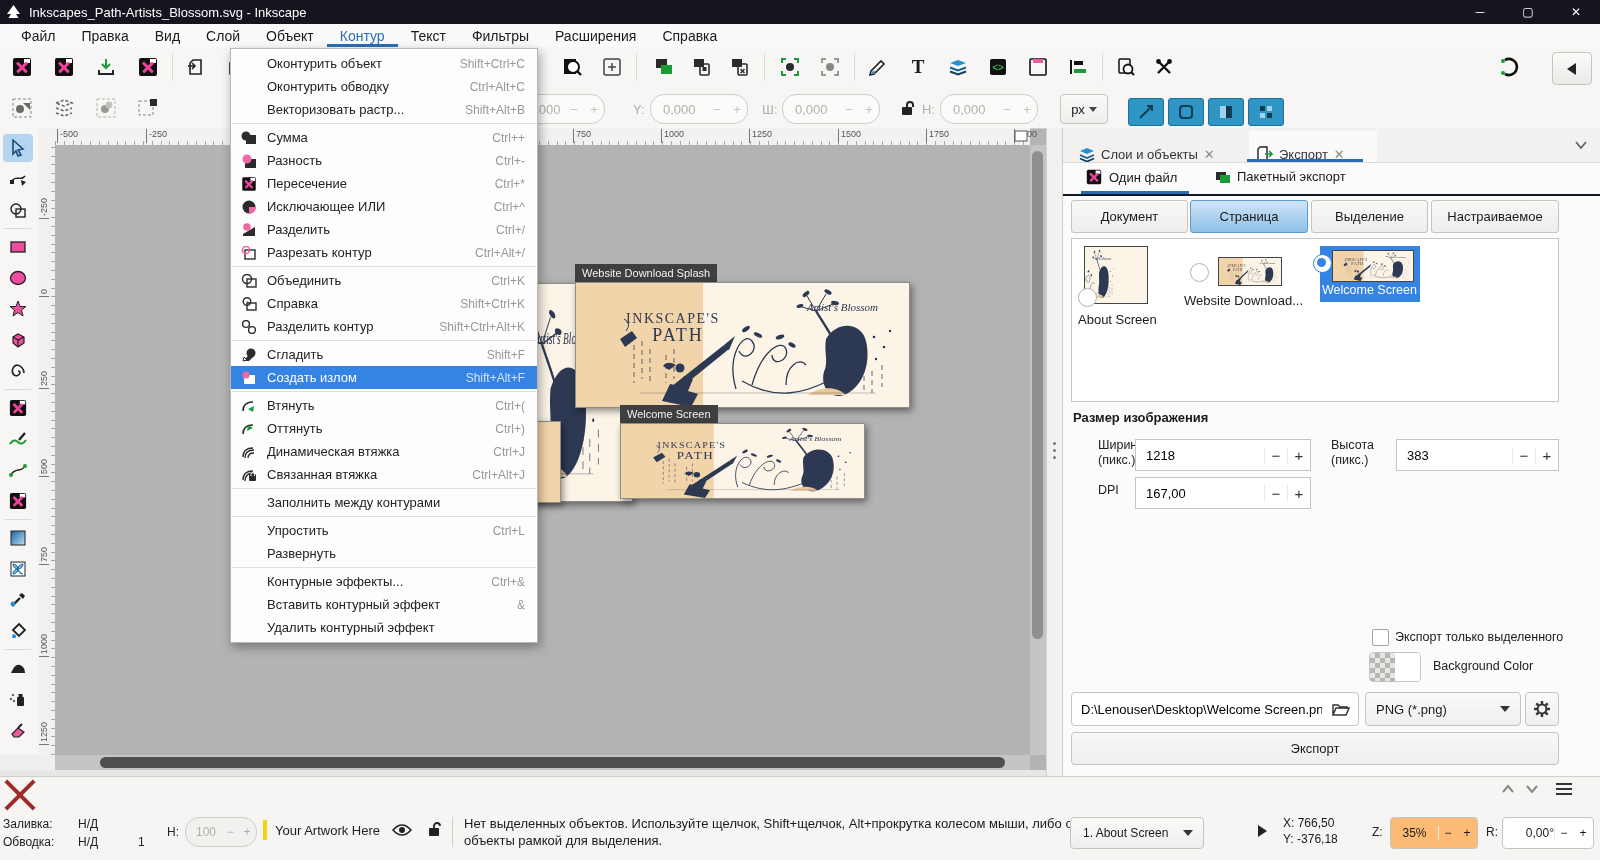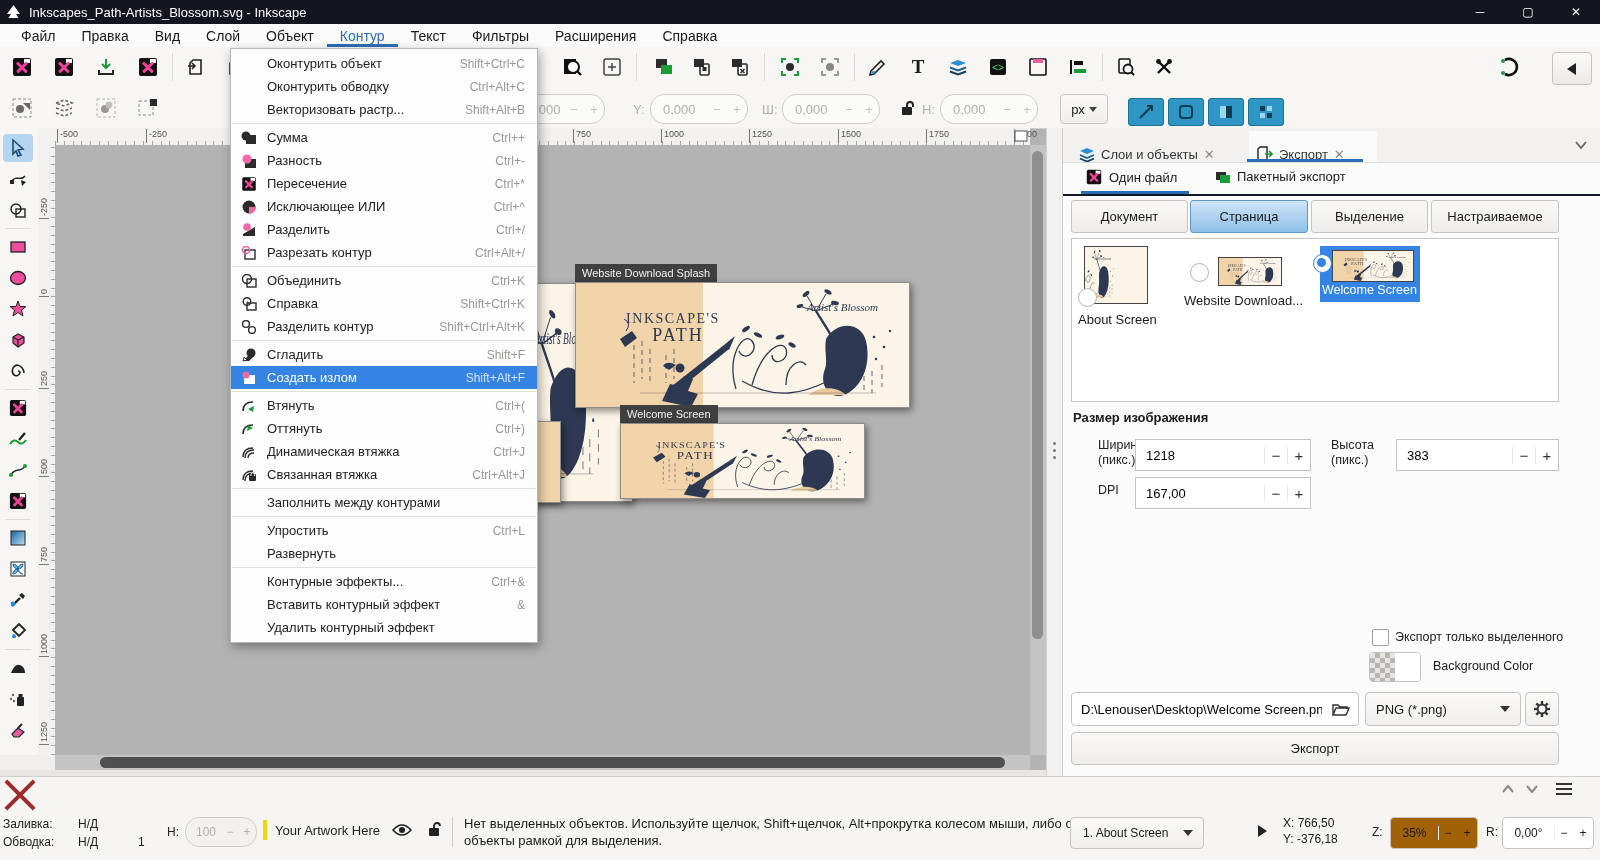--- a/index.html
+++ b/index.html
@@ -808,28 +808,28 @@
       </svg>
   </div>
   <svg width="9" height="12" style="position:absolute;left:1258px;top:48px">
       <polygon points="0,0 0,12 9,6" fill="#222"></polygon>
     </svg>
   <div style="position:absolute;left:1283px;top:38px;font-size:12px;line-height:16px">
     <div><span>X:</span> <span>766,50</span></div>
     <div><span>Y:</span> <span>-376,18</span></div>
   </div>
   <span class="slabel" style="left:1372px;top:48px">Z:</span>
-  <div class="layerdd" style="left:1390px;top:40px;width:86px;background:#a16207">
+  <div class="layerdd" style="left:1390px;top:40px;width:86px;background:#fdba74">
     <span style="flex:1;text-align:center">35%</span>
     <span style="width:18px;text-align:center;border-left:1px solid #eceae7">−</span>
     <span style="width:20px;text-align:center">+</span>
   </div>
   <span class="slabel" style="left:1486px;top:48px">R:</span>
   <div class="layerdd" style="left:1502px;top:40px;width:90px;background:#fff">
-    <span style="flex:1;text-align:center">0,00°</span>
+    <span style="flex:1;text-align:right">0,00°</span>
     <span style="width:18px;text-align:center;border-left:1px solid #eceae7">−</span>
     <span style="width:20px;text-align:center">+</span>
   </div>
 </div>
 
 <div class="abs popup">
   <div class="mi">
       <span class="ic"></span>
       <span class="lbl">Оконтурить объект</span>
       <span class="sc">Shift+Ctrl+C</span>

